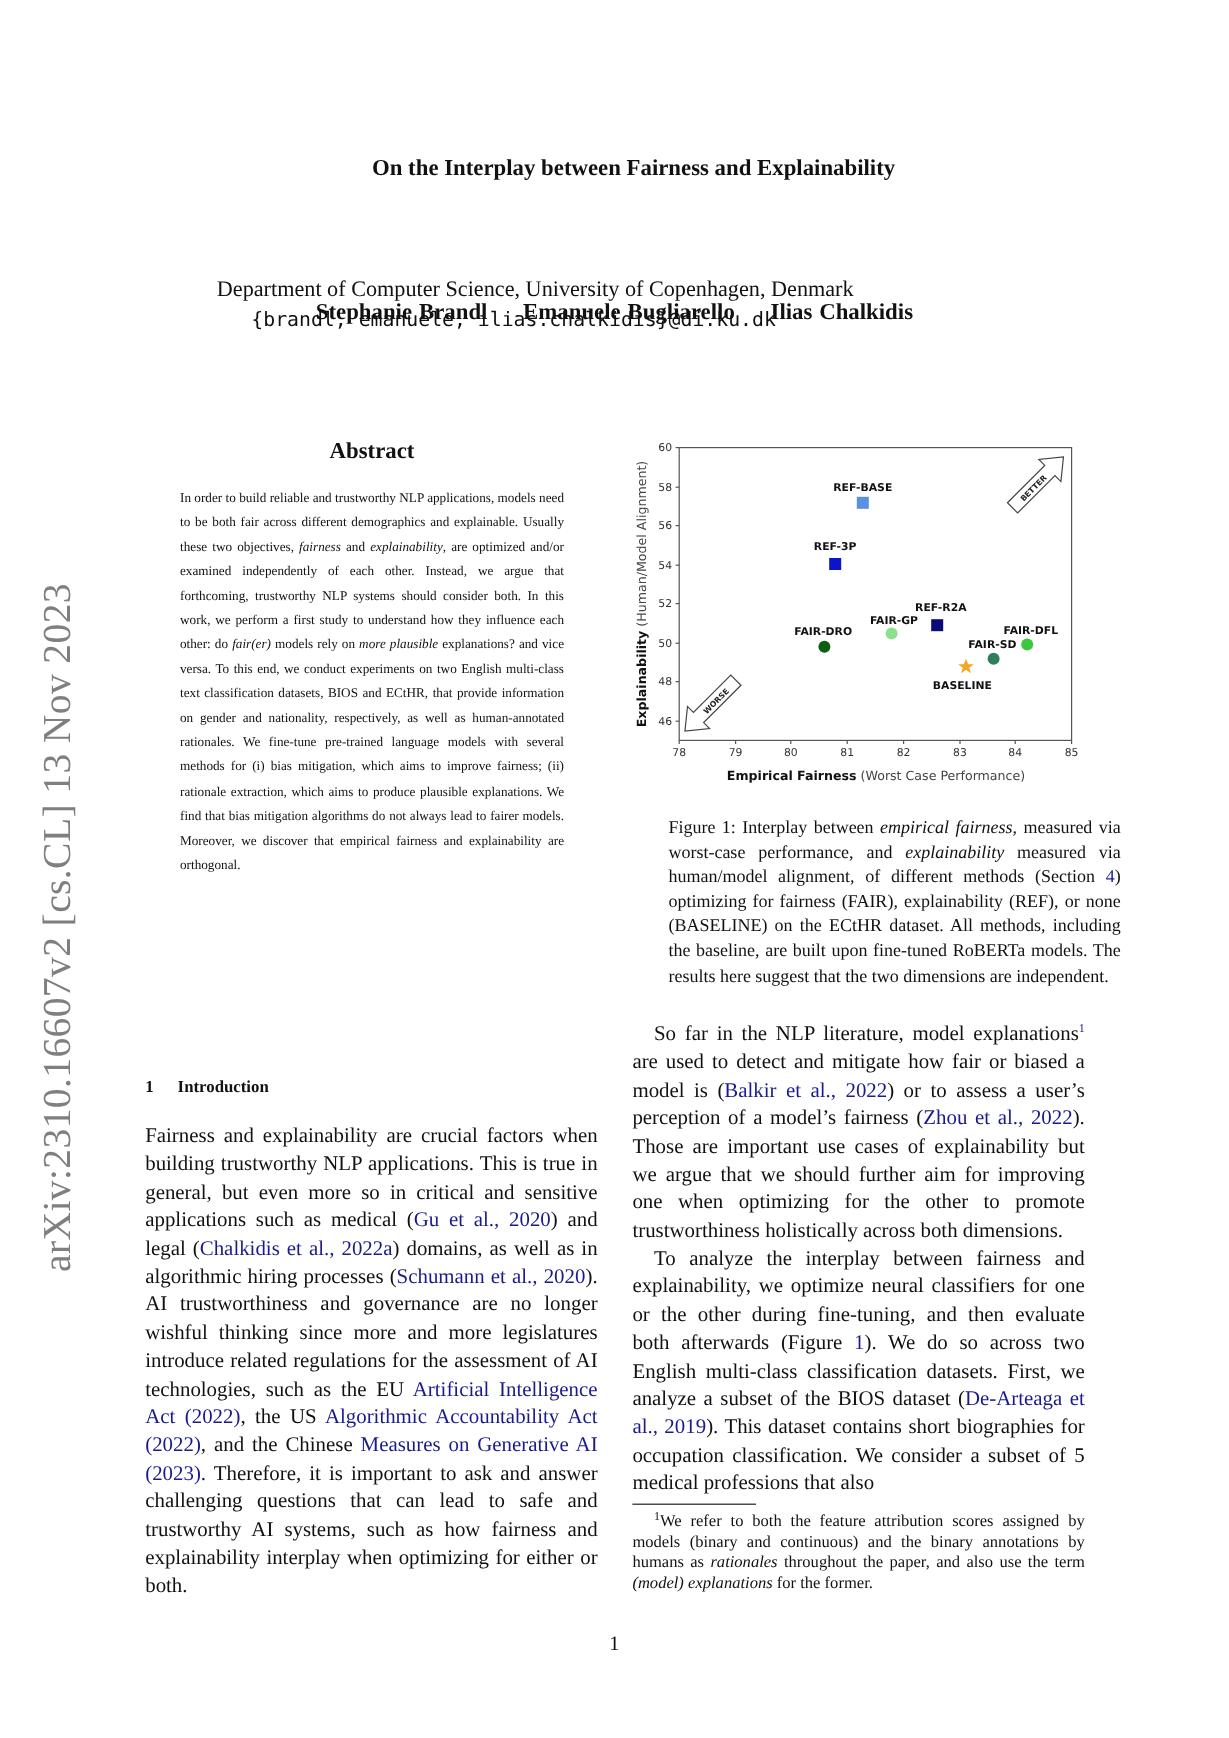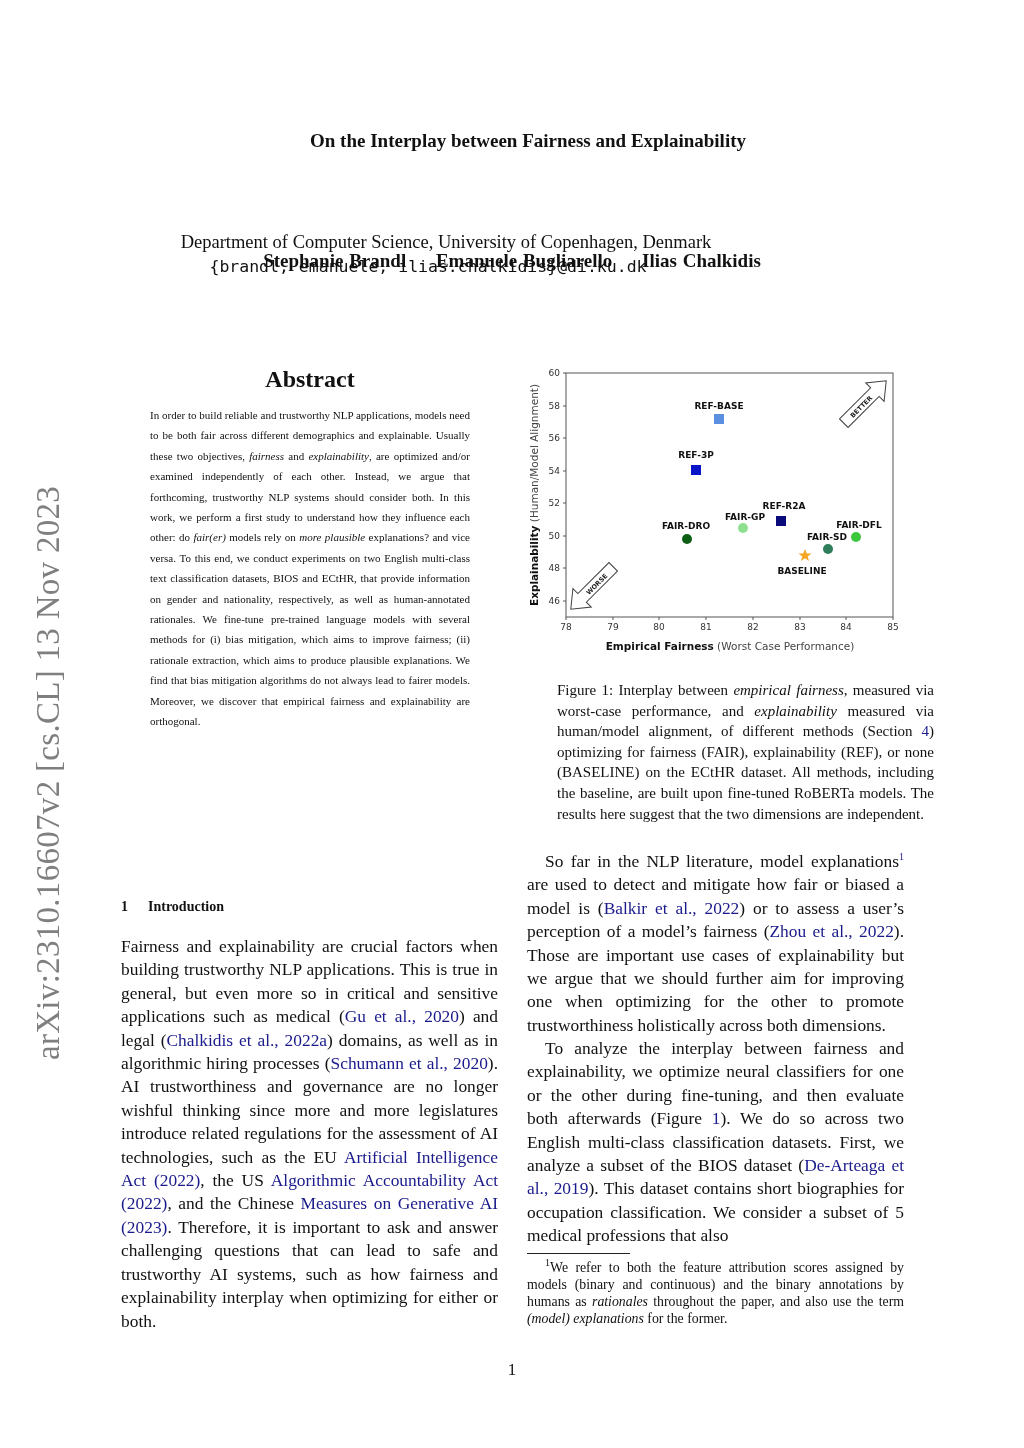--- a/index.html
+++ b/index.html
@@ -5,21 +5,21 @@
   html, body { margin: 0; padding: 0; background: #ffffff; }
   body { width: 1024px; height: 1448px; position: relative; overflow: hidden;
          font-family: "Liberation Serif", serif; color: #111; }
   .abs { position: absolute; }
   .title { left: 0; width: 1024px; top: 130px; text-align: center; font-size: 19px; font-weight: bold; padding-left: 16px; }
   .authors { left: 0; width: 1024px; top: 206px; text-align: center; font-size: 19px; font-weight: bold; word-spacing: 1px; margin-top: 44px; }
   .authors span { margin: 0 12px; }
   .affil { left: 0; width: 892px; top: 232px; text-align: center; font-size: 18.5px; font-family: Liberation Serif, serif; }
   .emails { left: 0; width: 856px; top: 257px; text-align: center; font-size: 16.5px; font-family: "DejaVu Sans Mono", monospace; }
   .arxiv { left: 30px; top: 1060px; transform-origin: 0 0; transform: rotate(-90deg); font-size: 33px; color: #7f7f7f; white-space: nowrap; letter-spacing: 0.3px; }
-  .abs-head { left: 150px; width: 320px; top: 366px; text-align: center; font-size: 24px; font-weight: bold; }
+  .abs-head { left: 150px; width: 320px; top: 366px; text-align: center; font-size: 19px; font-weight: bold; }
   .abstract { left: 150px; width: 320px; top: 405px; font-size: 11px; line-height: 20.4px; text-align: justify; }
   .sec { left: 121px; top: 899px; font-size: 14px; font-weight: bold; }
   .sec .num { margin-right: 20px; }
   .col { font-size: 17.4px; line-height: 23.4px; text-align: justify; }
   .col-left { left: 121px; width: 377px; top: 935px; }
   .col-right { left: 527px; width: 377px; }
   .caption { left: 557px; width: 377px; top: 668px; font-size: 15px; line-height: 20.6px; text-align: justify; margin-top: 12px; }
   .cite { color: #1a1a8c; }
   .sc { font-variant: small-caps; }
   .indent { text-indent: 18px; }

